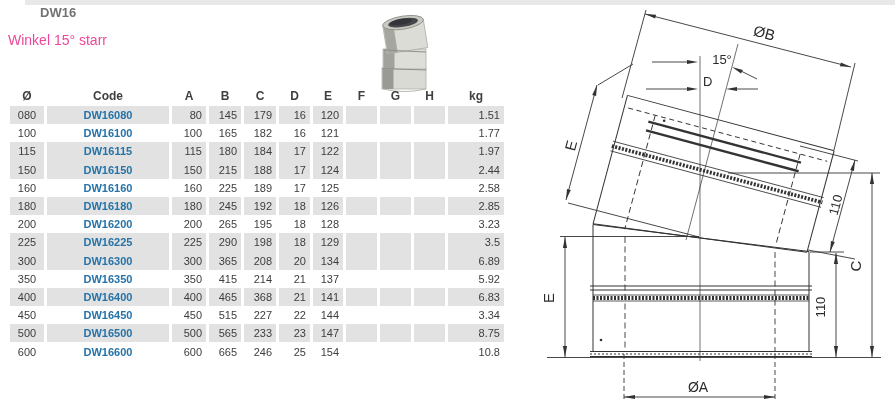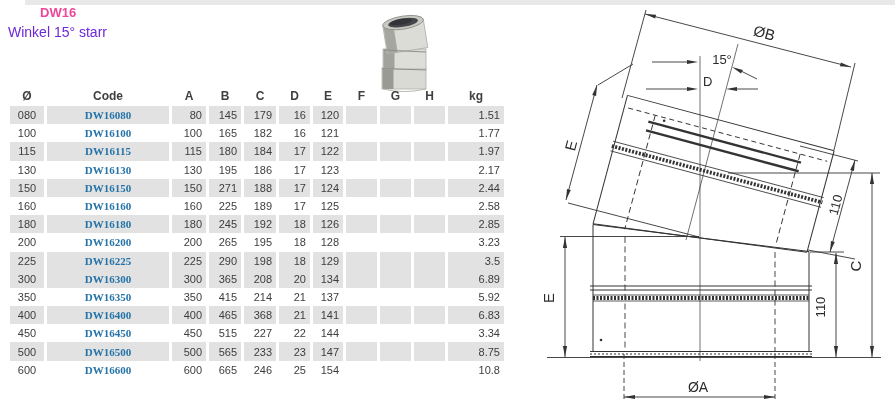--- a/index.html
+++ b/index.html
@@ -3,31 +3,31 @@
 <meta charset="utf-8">
 <style>
   html,body{margin:0;padding:0;}
   body{
     width:895px;height:405px;position:relative;background:#ffffff;
     font-family:"Liberation Sans","DejaVu Sans",sans-serif;
     overflow:hidden;color:#3d3d3d;
   }
   .topstrip{position:absolute;left:25px;top:0;width:870px;height:5px;background:#e8e8e8;}
   .hdr{position:absolute;left:8px;top:5px;}
-  .hdr .code{font-size:13px;font-weight:bold;color:#ec4899;line-height:16px;padding-left:32px;}
-  .hdr .sub{font-size:14px;color:#6d28d9;line-height:18px;margin-top:2px;}
+  .hdr .code{font-size:13px;font-weight:bold;color:#737373;line-height:16px;padding-left:32px;}
+  .hdr .sub{font-size:14px;color:#ec4899;line-height:18px;margin-top:10px;}
   .thumb{position:absolute;left:376px;top:10px;}
   .spec{position:absolute;left:7px;top:86px;}
   table{border-collapse:separate;border-spacing:3px 0;table-layout:fixed;}
   th{height:20px;font-size:12px;font-weight:bold;color:#3f3f3f;text-align:center;padding:0;vertical-align:middle;}
   td{height:18.2px;font-size:11px;padding:0 4px 0 0;vertical-align:middle;white-space:nowrap;overflow:hidden;}
   td.c{text-align:center;padding:0;}
   td.r{text-align:right;}
   tr.shade td{background:#e2e2e2;}
-  .codelink{color:#2573a7;font-weight:bold;cursor:pointer;font-family:Liberation Serif, serif;}
+  .codelink{color:#2573a7;font-weight:bold;cursor:pointer;}
   .drawing{position:absolute;left:525px;top:0;}
   .drawing line,.drawing path,.drawing polyline{stroke:#333;fill:none;}
   .drawing text{fill:#2b2b2b;font-family:"Liberation Sans","DejaVu Sans",sans-serif;}
 </style>
 </head>
 <body>
 
 <div class="topstrip"></div>
 
 <div class="hdr">
@@ -115,38 +115,25 @@
           <td class="r">115</td>
           <td class="r">180</td>
           <td class="r">184</td>
           <td class="r">17</td>
           <td class="r">122</td>
           <td class="r"></td>
           <td class="r"></td>
           <td class="r"></td>
           <td class="r">1.97</td>
         </tr>
-        <tr>
-          <td class="c">130</td>
-          <td class="c"><span class="codelink">DW16130</span></td>
-          <td class="r">130</td>
-          <td class="r">195</td>
-          <td class="r">186</td>
-          <td class="r">17</td>
-          <td class="r">123</td>
-          <td class="r"></td>
-          <td class="r"></td>
-          <td class="r"></td>
-          <td class="r">2.17</td>
-        </tr>
         <tr class="shade">
           <td class="c">150</td>
           <td class="c"><span class="codelink">DW16150</span></td>
           <td class="r">150</td>
-          <td class="r">271</td>
+          <td class="r">215</td>
           <td class="r">188</td>
           <td class="r">17</td>
           <td class="r">124</td>
           <td class="r"></td>
           <td class="r"></td>
           <td class="r"></td>
           <td class="r">2.44</td>
         </tr>
         <tr>
           <td class="c">160</td>

